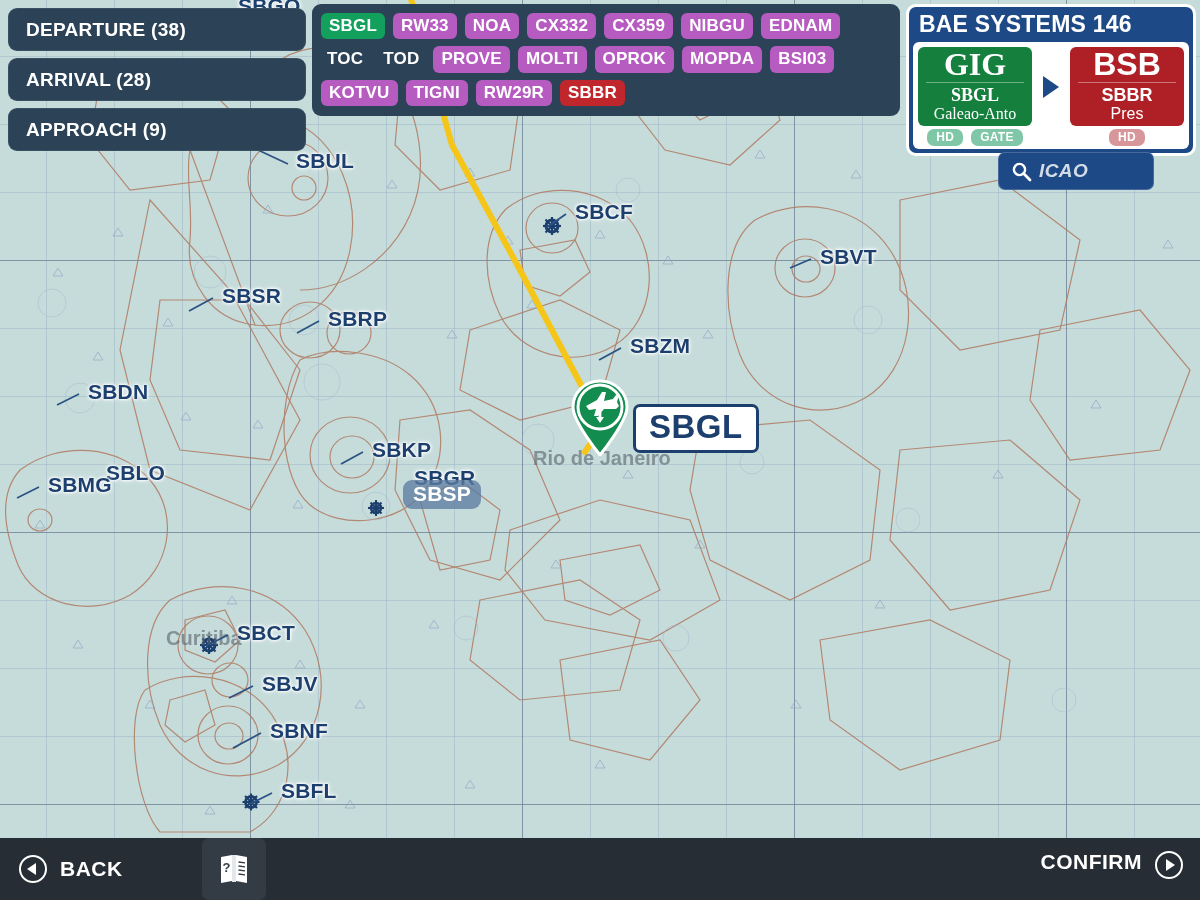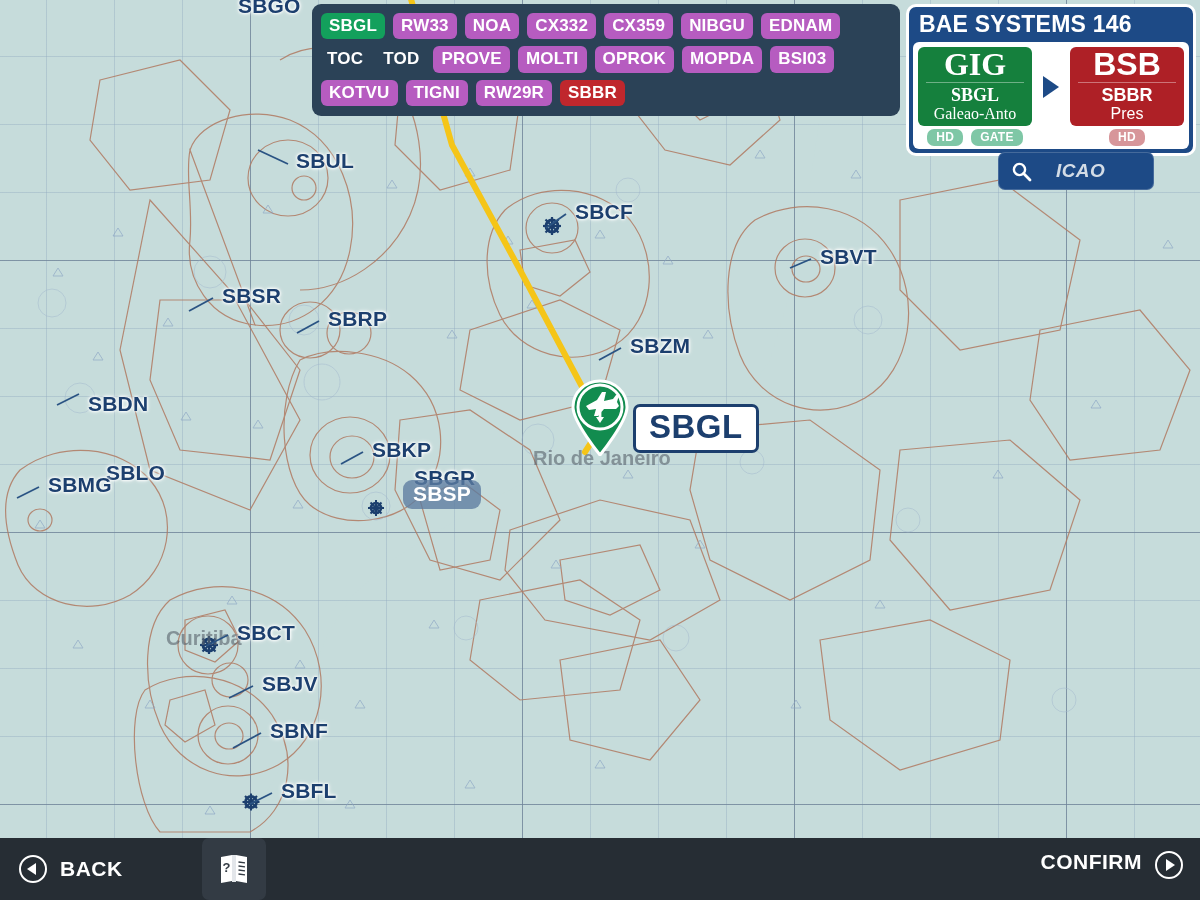--- a/index.html
+++ b/index.html
@@ -162,21 +162,21 @@
   .tag.red   { background: #d7969a; }
   .arrow-col {
     width: 30px; display: flex; align-items: center; justify-content: center;
     align-self: center; padding-bottom: 18px;
   }
 
   
   #icao-search {
     position: absolute; left: 998px; top: 152px; width: 156px; height: 38px;
     background: #1d4a86; border-radius: 7px;
-    display: flex; align-items: center; gap: 24px; padding-left: 12px;
+    display: flex; align-items: center; gap: 7px; padding-left: 12px;
     border: 1px solid rgba(255,255,255,0.18);
   }
   #icao-ph {
     color: #d3dce6; font-size: 19px; font-style: italic; font-weight: bold;
     letter-spacing: 0.4px;
   }
 
   
   #bottombar {
     position: absolute; left: 0; top: 838px; width: 1200px; height: 62px;
@@ -396,21 +396,21 @@
       </g>
     </svg>
 
     <div class="apt" style="left:238px; top:-6px;">SBGO</div>
     <div class="apt" style="left:296px; top:149px;">SBUL</div>
     <div class="apt" style="left:575px; top:200px;">SBCF</div>
     <div class="apt" style="left:820px; top:245px;">SBVT</div>
     <div class="apt" style="left:222px; top:284px;">SBSR</div>
     <div class="apt" style="left:328px; top:307px;">SBRP</div>
     <div class="apt" style="left:630px; top:334px;">SBZM</div>
-    <div class="apt" style="left:88px;  top:380px;margin-top:12px;">SBDN</div>
+    <div class="apt" style="left:88px;  top:380px;">SBDN</div>
     <div class="apt" style="left:372px; top:438px;">SBKP</div>
     <div class="apt" style="left:106px; top:461px;">SBLO</div>
     <div class="apt" style="left:48px;  top:473px;">SBMG</div>
     <div class="apt" style="left:414px; top:466px;">SBGR</div>
     <div class="apt pill" style="left:403px; top:480px;">SBSP</div>
     <div class="apt" style="left:237px; top:621px;">SBCT</div>
     <div class="apt" style="left:262px; top:672px;">SBJV</div>
     <div class="apt" style="left:270px; top:719px;">SBNF</div>
     <div class="apt" style="left:281px; top:779px;">SBFL</div>
 
@@ -418,20 +418,31 @@
       <path d="M31,77 C31,77 4,44 4,29 C4,14.6 16.1,3 31,3 C45.9,3 58,14.6 58,29 C58,44 31,77 31,77 Z" fill="#128c4f" stroke="#ffffff" stroke-width="3"></path>
       <circle cx="31" cy="29" r="22" fill="none" stroke="#ffffff" stroke-width="3"></circle>
       <path d="M17,28 L28,22 L33,14 L37,14 L35,23 L44,21 L47,17 L50,17 L48,24 L50,28 L47,31
                L35,31 L29,38 L25,38 L27,31 L20,32 Z" fill="#ffffff"></path>
       <path d="M31,45 L27,39 L29.6,39 L29.6,34 L32.4,34 L32.4,39 L35,39 Z" fill="#ffffff"></path>
     </svg>
 
     <div id="sbgl-callout">SBGL</div>
   </div>
 
+  <div id="phase-panel">
+    <div class="phase-btn">
+      <span>DEPARTURE (38)</span>
+    </div>
+    <div class="phase-btn">
+      <span>ARRIVAL (28)</span>
+    </div>
+    <div class="phase-btn">
+      <span>APPROACH (9)</span>
+    </div>
+  </div>
 
   <div id="route-panel">
     <div class="chip green">SBGL</div>
     <div class="chip purple">RW33</div>
     <div class="chip purple">NOA</div>
     <div class="chip purple">CX332</div>
     <div class="chip purple">CX359</div>
     <div class="chip purple">NIBGU</div>
     <div class="chip purple">EDNAM</div>
     <div class="chip plain">TOC</div>

